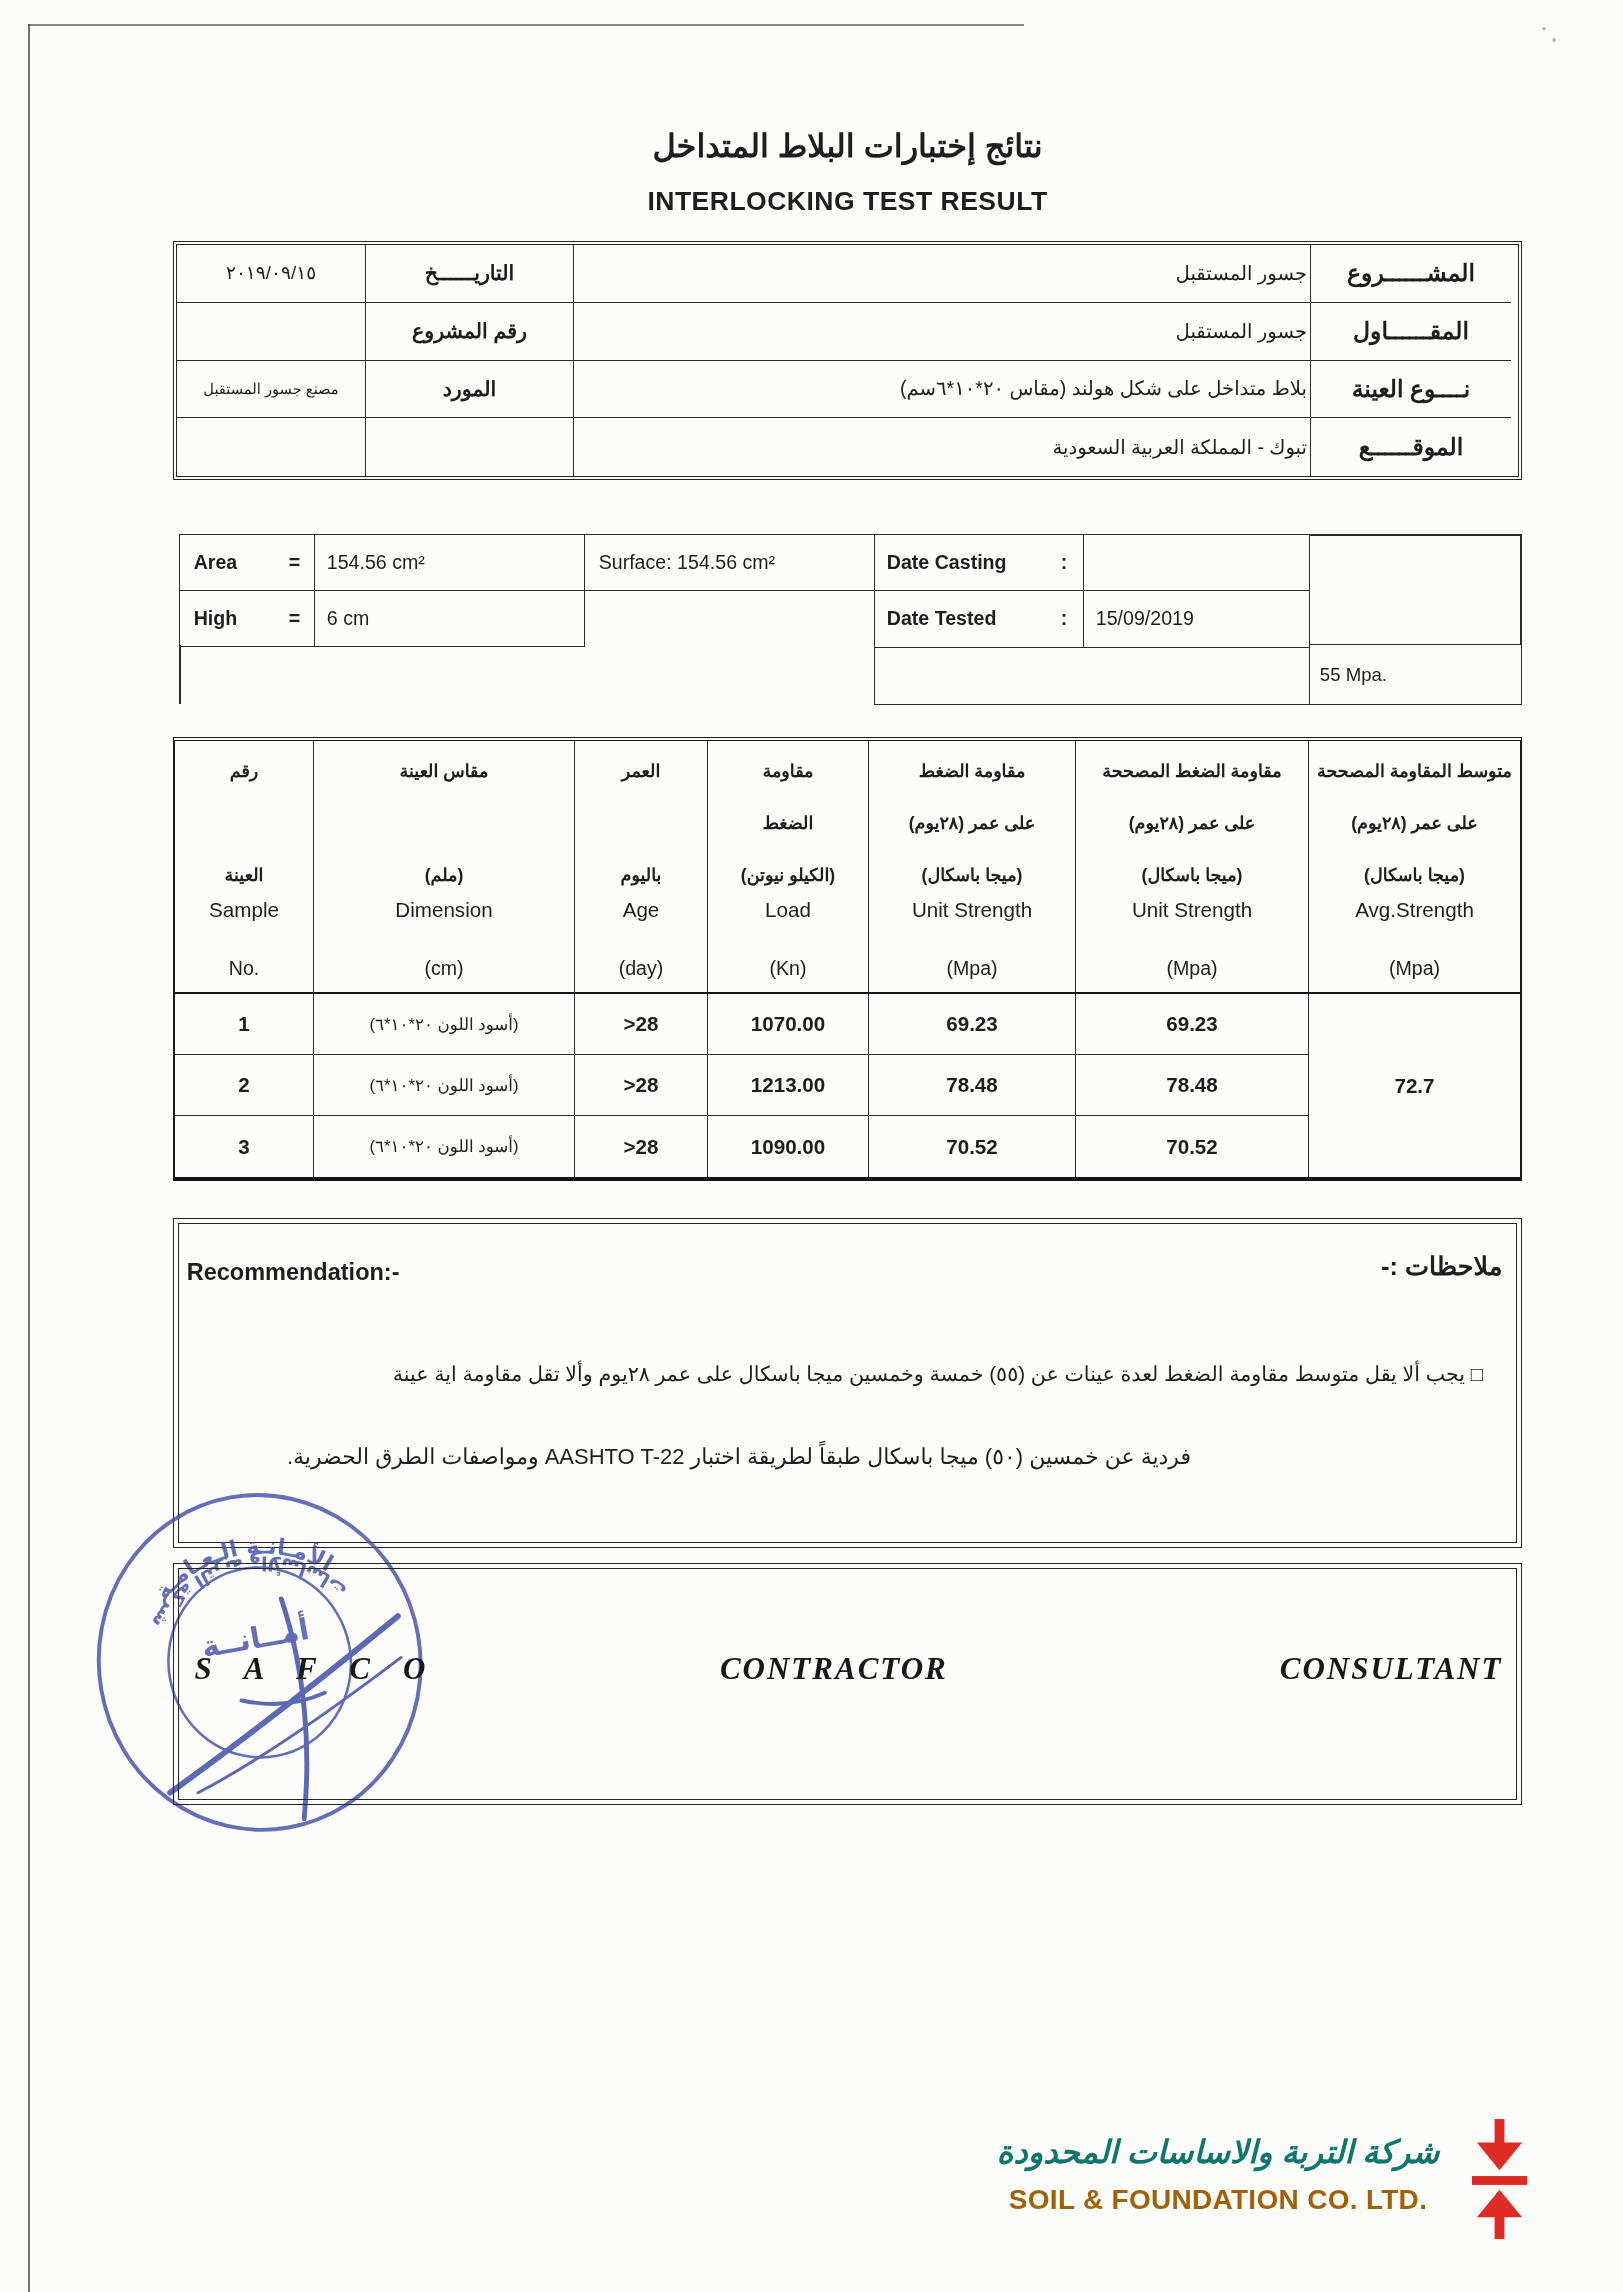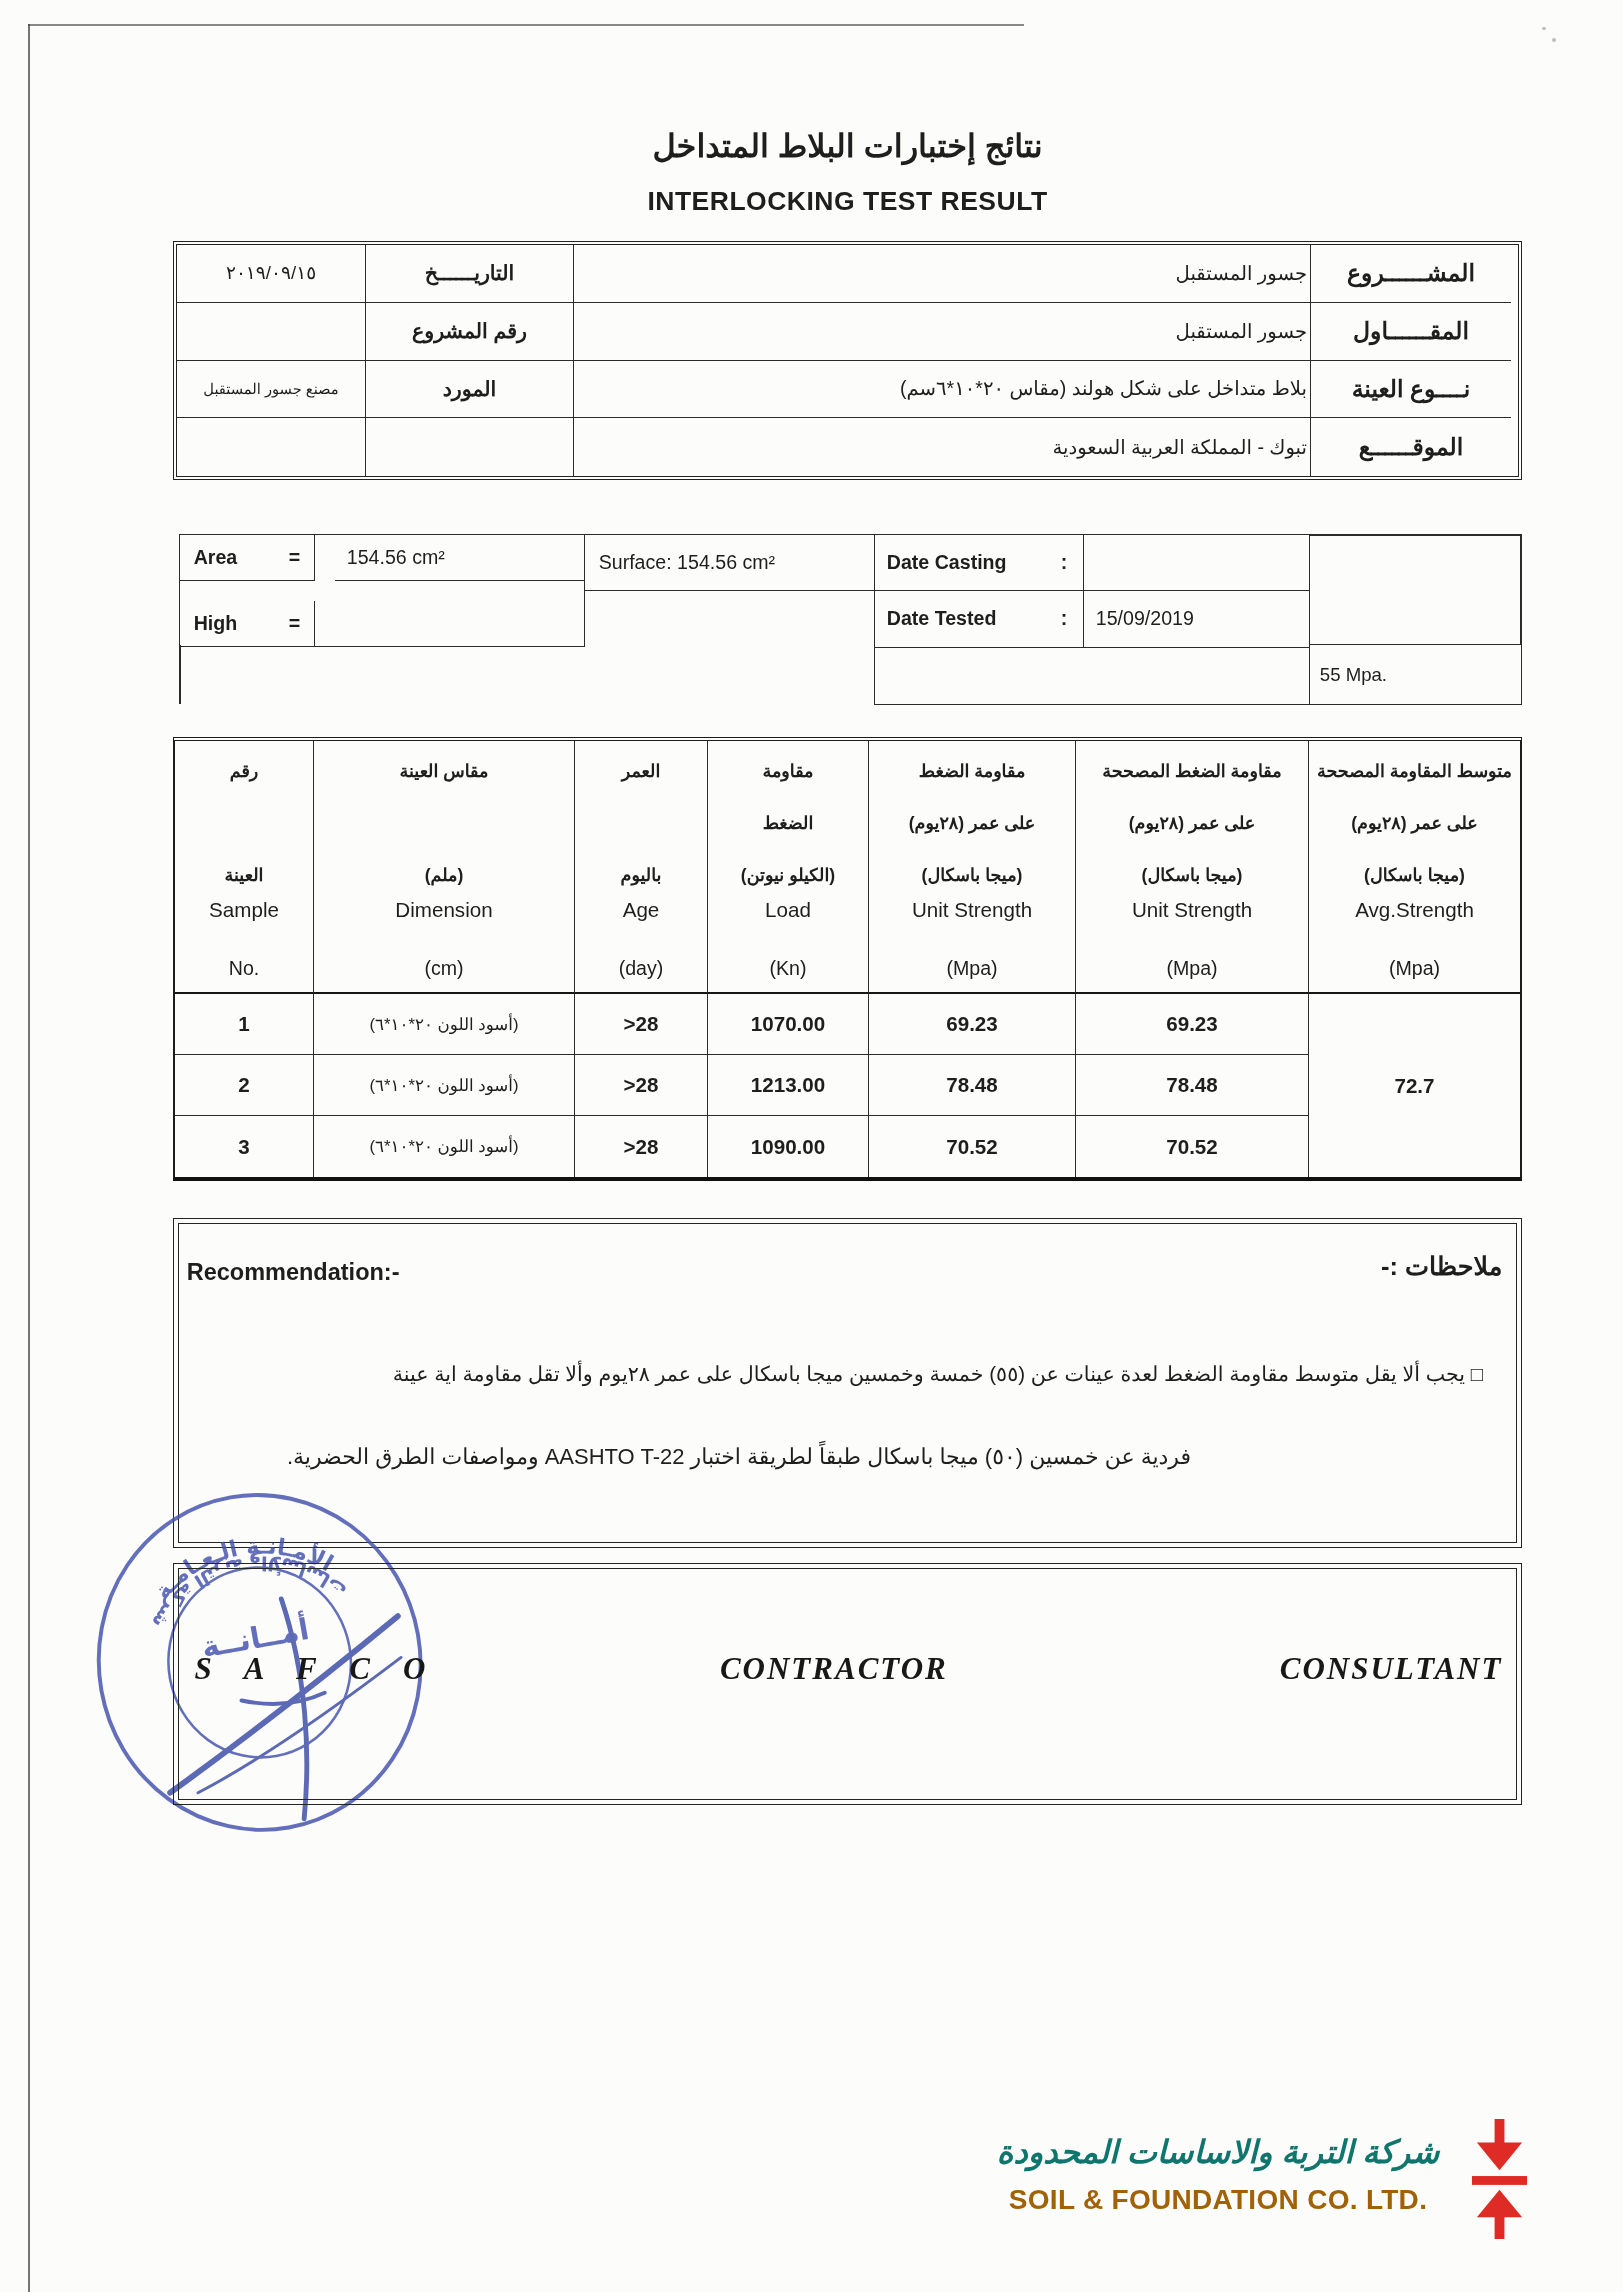--- a/index.html
+++ b/index.html
@@ -33,21 +33,21 @@
   .pt-cell.lastcol{border-right:none;}
   .pt-cell.lastrow{border-bottom:none;}
   .pt-val{justify-content:center;font-size:18.6px;direction:rtl;}
   .pt-val.small{font-size:14.7px;}
   .pt-midlab{justify-content:center;font-weight:700;font-size:20.6px;direction:rtl;}
   .pt-wide{direction:rtl;font-size:19.6px;padding-right:3px;}
   .pt-rlab{justify-content:center;font-weight:700;font-size:23.5px;direction:rtl;}
 
   
   .boxA{left:179px;top:534px;width:406px;height:113px;border:1.6px solid #2b2b2b;
-      box-sizing:border-box;display:grid;grid-template-columns:135px 1fr;grid-template-rows:1fr 1fr;gap:20px;}
+      box-sizing:border-box;display:grid;grid-template-columns:135px 1fr;grid-template-rows:1fr 1fr;}
   .boxA .c{display:flex;align-items:center;box-sizing:border-box;font-size:19.6px;}
   .boxA .lab{border-right:1.3px solid #2b2b2b;justify-content:space-between;
       padding:0 13.7px;font-weight:700;}
   .boxA .r1{border-bottom:1.3px solid #2b2b2b;}
   .boxA .val{padding-left:11.8px;}
   .surface-strip{left:585px;top:534px;width:289px;height:57px;
       border-top:1.6px solid #2b2b2b;border-bottom:1.6px solid #2b2b2b;
       box-sizing:border-box;display:flex;align-items:center;padding-left:13.7px;font-size:19.6px;}
   .left-stub{left:179px;top:645px;width:1.6px;height:59px;background:#2b2b2b;}
   .boxB{left:874px;top:534px;width:436px;height:171px;border:1.6px solid #2b2b2b;
@@ -153,20 +153,21 @@
 <div class="abs boxA">
   <div class="c lab r1">
     <span>Area</span>
     <span>=</span>
   </div>
   <div class="c val r1">154.56 cm²</div>
   <div class="c lab">
     <span>High</span>
     <span>=</span>
   </div>
+  <div class="c val">6 cm</div>
 </div>
 <div class="abs surface-strip">Surface: 154.56 cm²</div>
 <div class="abs left-stub"></div>
 <div class="abs top-strip2"></div>
 <div class="abs right-stub"></div>
 
 <div class="abs boxB">
   <div class="c lab r1">
     <span>Date Casting</span>
     <span>:</span>

